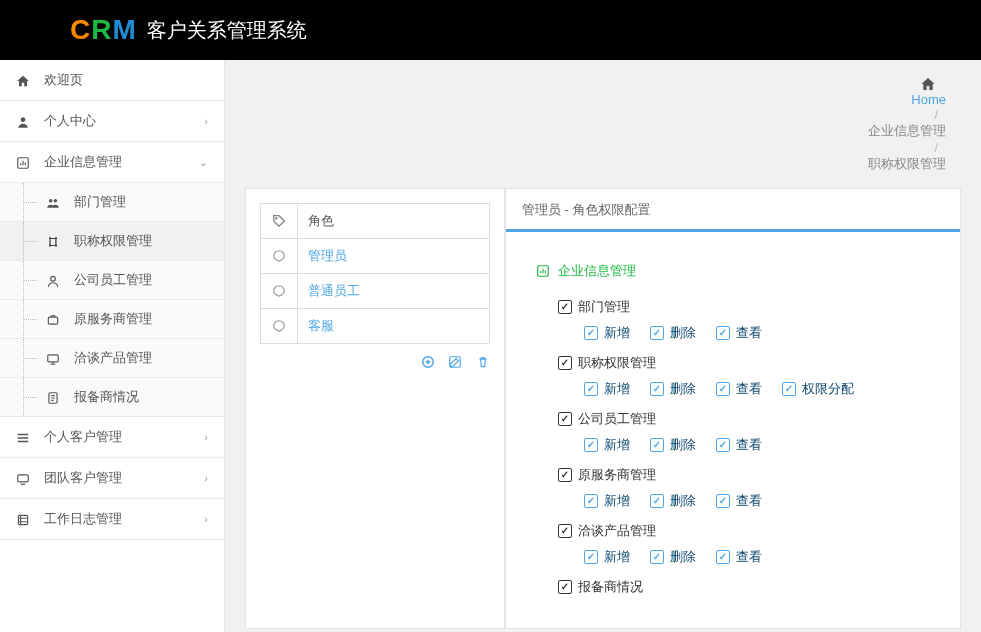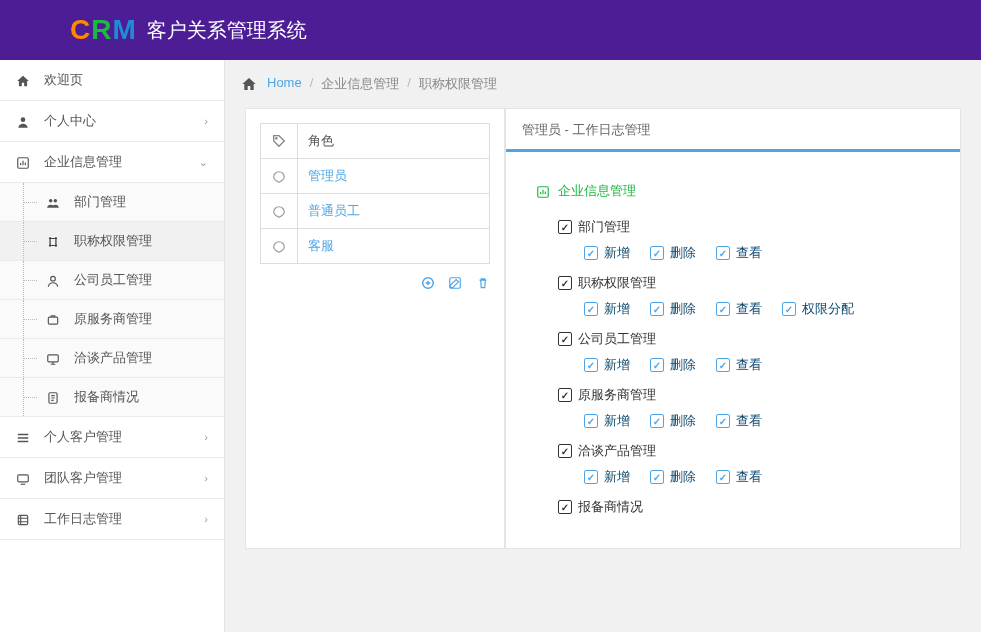--- a/index.html
+++ b/index.html
@@ -1,36 +1,36 @@
 <!DOCTYPE html>
 <html><head>
 <meta charset="utf-8">
 <style>
   * { box-sizing: border-box; margin: 0; padding: 0; }
   body { font-family: "Microsoft YaHei", Arial, sans-serif; font-size: 13px; color: #555; background: #f1f1f1; }
-  .header { background: #4c1d95; height: 60px; display: flex; align-items: center; padding-left: 70px; }
+  .header { background: #000000; height: 60px; display: flex; align-items: center; padding-left: 70px; }
   .logo { font-size: 28px; font-weight: bold; letter-spacing: 1px; }
   .logo .c { color: #ff8800; }
   .logo .r { color: #1cb841; }
   .logo .m { color: #1f8dd6; }
   .logo-text { color: #fff; font-size: 20px; margin-left: 10px; font-weight: normal; }
   .container { display: flex; }
   .sidebar { width: 225px; background: #fff; border-right: 1px solid #e4e4e4; min-height: 572px; }
   .nav-item { display: flex; align-items: center; padding: 11px 16px; border-bottom: 1px solid #eaeaea; cursor: pointer; color: #555; }
   .nav-item .icon { width: 18px; margin-right: 10px; color: #555; }
   .nav-item .chev { margin-left: auto; color: #999; font-size: 11px; }
   .nav-sub { background: #fafafa; }
   .nav-sub .nav-subitem { display: flex; align-items: center; padding: 10px 10px 10px 46px; border-bottom: 1px solid #eaeaea; cursor: pointer; color: #555; position: relative; }
   .nav-sub .nav-subitem .icon { width: 18px; margin-right: 10px; color: #555; }
   .nav-sub .nav-subitem.active { background: #f1f1f1; }
   .tree-line { position: absolute; left: 23px; top: 0; bottom: 0; width: 1px; border-left: 1px dotted #bbb; }
   .tree-h { position: absolute; left: 23px; top: 50%; width: 14px; border-top: 1px dotted #bbb; }
 
   .main { flex: 1; padding: 0; }
-  .breadcrumb { padding: 15px 16px; display: flex; align-items: flex-start; color: #888; }
+  .breadcrumb { padding: 15px 35px; display: flex; align-items: flex-end; color: #888; flex-direction: column; }
   .breadcrumb a { color: #4ea6e6; text-decoration: none; }
   .breadcrumb .sep { margin: 0 8px; color: #bbb; }
   .breadcrumb .home-icon { margin-right: 10px; color: #555; }
 
   .content { display: flex; padding: 0 20px; }
   .panel { background: #fff; border: 1px solid #e4e4e4; }
   .role-panel { width: 260px; padding: 14px; }
   .role-table { width: 100%; border-collapse: collapse; }
   .role-table th, .role-table td { border: 1px solid #ddd; padding: 8px 10px; text-align: left; font-weight: normal; }
   .role-table th.tag-col { width: 36px; text-align: center; }
@@ -240,21 +240,21 @@
           <span title="delete">
             <svg width="14" height="14" viewBox="0 0 24 24" fill="none" stroke="#4ea6e6" stroke-width="2">
                 <path d="M6 7h12M9 7V5h6v2M8 7l1 13h6l1-13"></path>
               </svg>
           </span>
         </div>
       </div>
 
       <div class="panel perm-panel">
         <div class="perm-title">
-          <span>管理员</span><span> - 工作日志管理</span>
+          <span>管理员</span><span> - 角色权限配置</span>
         </div>
         <div class="perm-body">
           <div class="perm-group-title">
             <span class="gicon">
               <svg width="14" height="14" viewBox="0 0 24 24" fill="none" stroke="#1cb841" stroke-width="2">
                   <rect x="3" y="3" width="18" height="18" rx="2"></rect>
                   <path d="M8 16V12M12 16V8M16 16v-5"></path>
                 </svg>
             </span>
             <span>企业信息管理</span>

